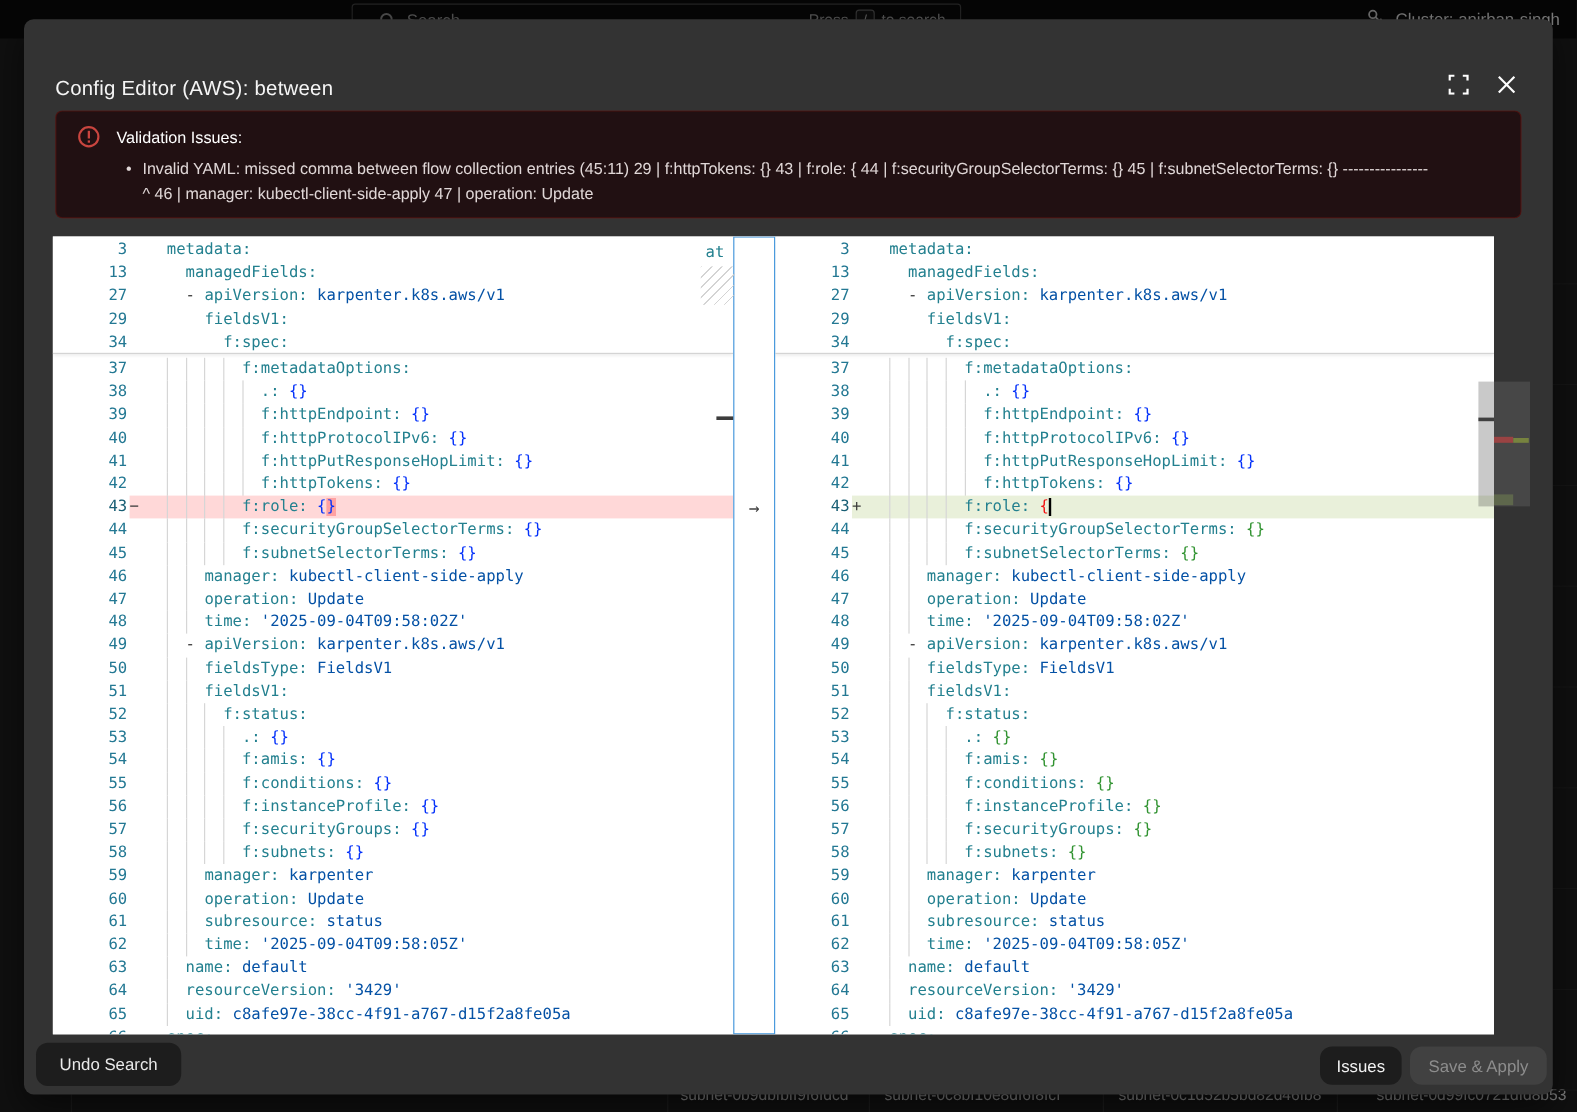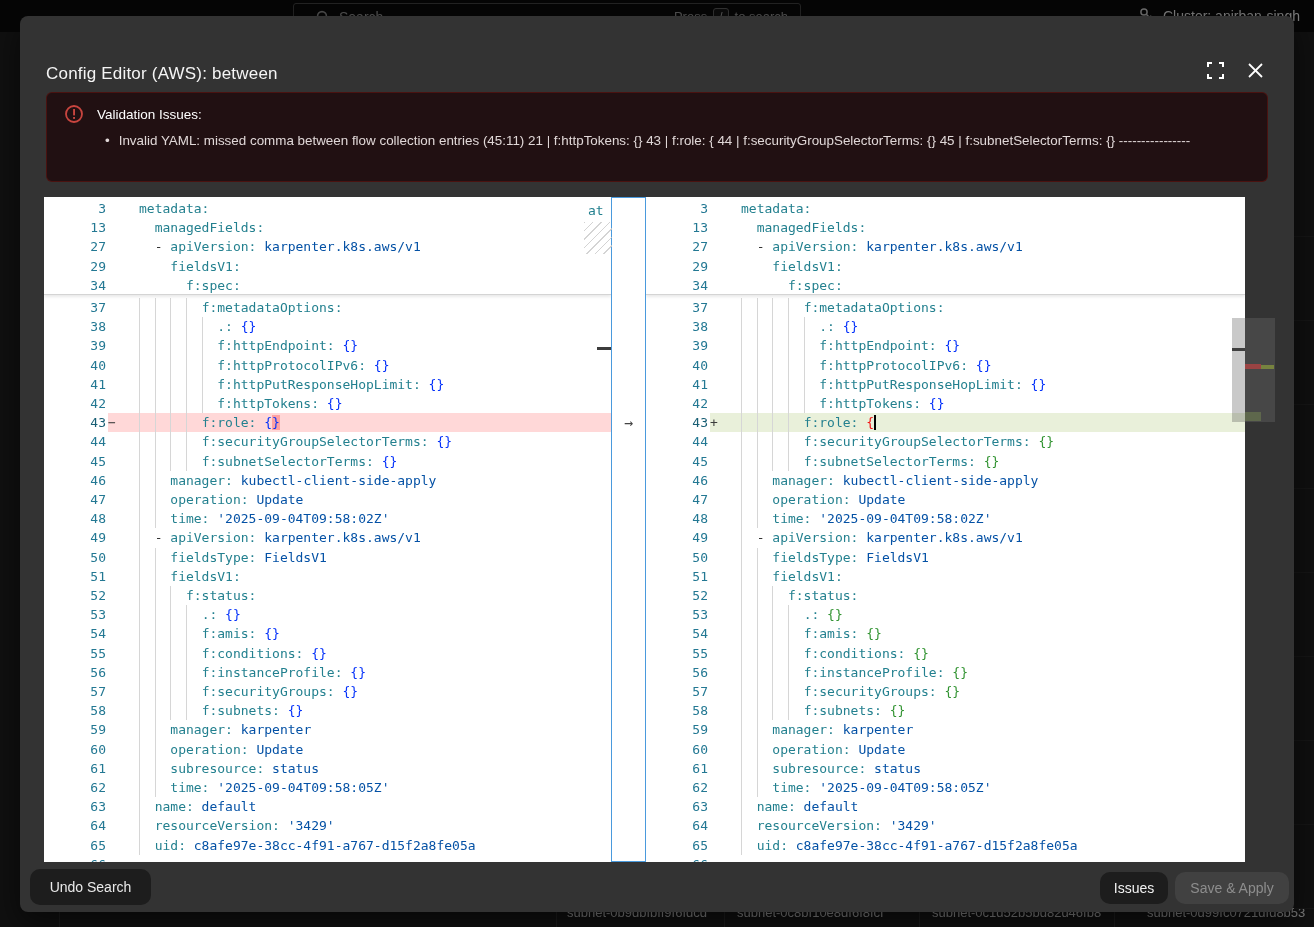--- a/index.html
+++ b/index.html
@@ -166,21 +166,22 @@
         <svg width="20" height="20" viewBox="0 0 20 20">
             <circle cx="10" cy="10" r="8" fill="none" stroke="#c9453f" stroke-width="1.8"></circle>
             <rect x="9.1" y="5" width="1.9" height="6.4" fill="#c9453f"></rect>
             <rect x="9.1" y="13" width="1.9" height="1.9" fill="#c9453f"></rect>
           </svg>
       </span>
       <div class="b-head">Validation Issues:</div>
       <div class="b-item">
         <span class="dot">•</span>
         <span>
-          <span>Invalid YAML: missed comma between flow collection entries (45:11) 21 | f:httpTokens: {} 43 | f:role: { 44 | f:securityGroupSelectorTerms: {} 45 | f:subnetSelectorTerms: {} ----------------</span><br>
+          <span>Invalid YAML: missed comma between flow collection entries (45:11) 29 | f:httpTokens: {} 43 | f:role: { 44 | f:securityGroupSelectorTerms: {} 45 | f:subnetSelectorTerms: {} ----------------</span><br>
+          <span>^ 46 | manager: kubectl-client-side-apply 47 | operation: Update</span>
         </span>
       </div>
     </div>
 
     <div class="editor">
       <div class="pane left" id="pane-left">
           <div class="sticky">
             <div class="row" style="top: 0px;">
               <span class="ln">3</span>
               <span class="sign"></span>

